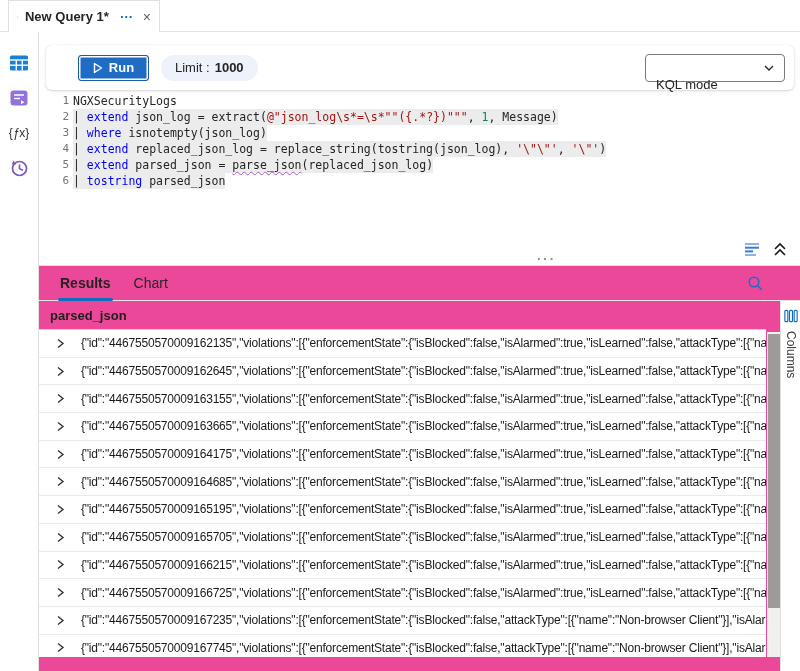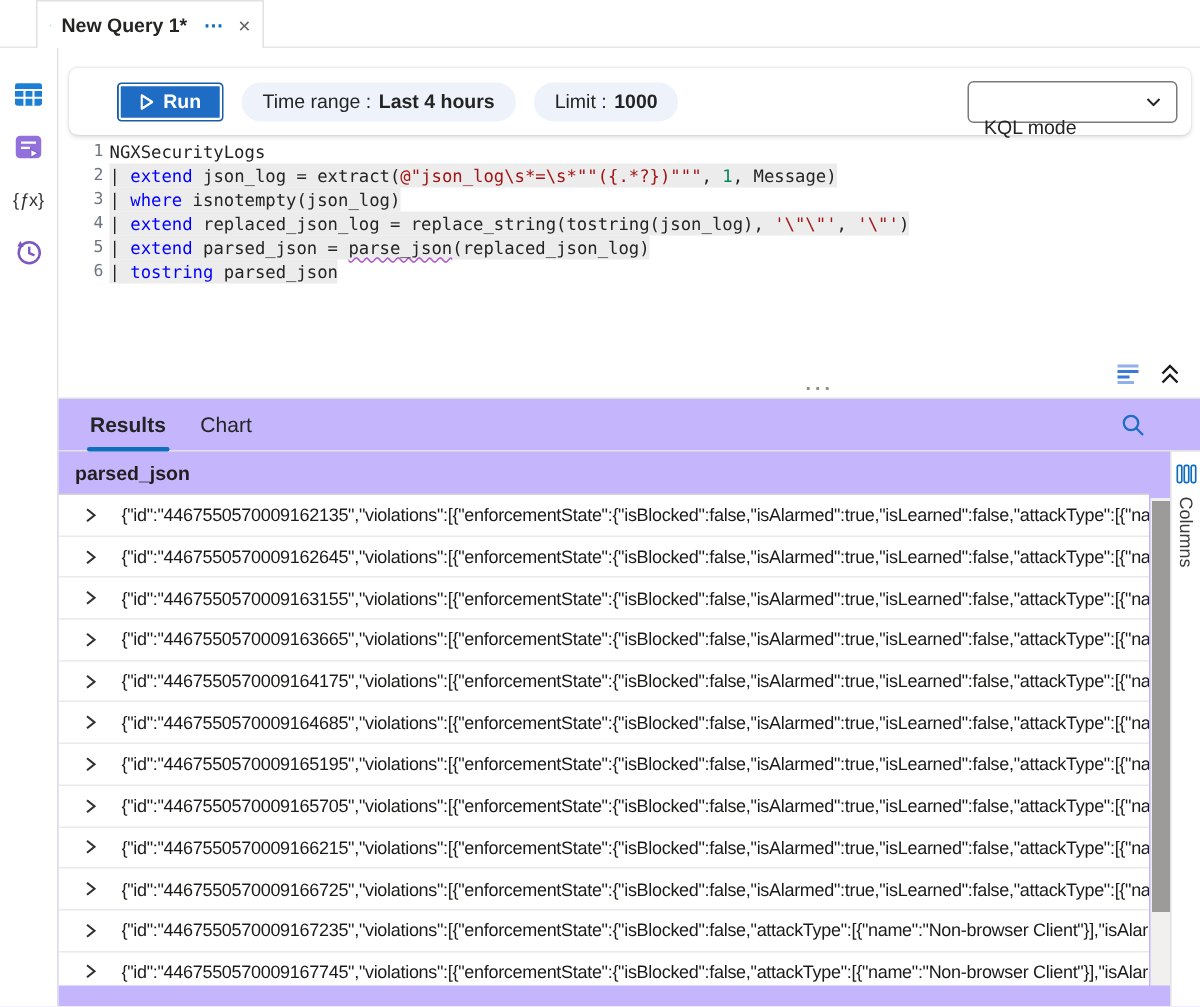--- a/index.html
+++ b/index.html
@@ -3,21 +3,21 @@
 <meta charset="utf-8">
 <style>
   * { margin:0; padding:0; box-sizing:border-box; }
   html,body { background:#fff; }
   #app {
     position:relative; width:800px; height:671px; overflow:hidden;
     font-family:"Liberation Sans", sans-serif; color:#242424; background:#fff;
   }
   
   .topbar { position:absolute; left:0; top:0; width:800px; height:32px; background:#fff; border-bottom:1px solid #e5e5e5; z-index:1; }
-  .doc-tab { position:absolute; left:24px; top:0; height:32px; width:152px; background:#fff;
+  .doc-tab { position:absolute; left:8px; top:0; height:32px; width:152px; background:#fff;
     border:1px solid #e1e1e1; border-bottom:none; display:flex; align-items:center; gap:7px; padding:0 8px; z-index:3; }
   .doc-tab .title { font-size:13px; font-weight:700; color:#252423; white-space:nowrap; }
   .doc-tab .more { color:#0f6cbd; font-weight:700; font-size:13px; letter-spacing:1px; margin-left:4px; cursor:pointer; }
   .doc-tab .close { color:#616161; font-size:14px; margin-left:2px; cursor:pointer; }
   .newtab { position:absolute; left:176px; top:2px; width:28px; height:28px; display:flex; align-items:center; justify-content:center;
     font-size:19px; font-weight:400; color:#323130; cursor:pointer; }
   .topbar-right { position:absolute; right:4px; top:0; height:32px; display:flex; align-items:center; }
   .tb-btn { display:flex; align-items:center; gap:6px; padding:0 9px; height:32px; font-size:13px; color:#242424; cursor:pointer; }
   .tb-btn svg { flex:none; }
   .chev { width:10px; height:6px; }
@@ -48,21 +48,21 @@
   .ct.hl { background:#ececec; }
   .kw { color:#0000ff; }
   .str { color:#a31515; }
   .num { color:#098658; }
   .sq { text-decoration-line:underline; text-decoration-style:wavy; text-decoration-color:#b05ccc; text-decoration-thickness:1px; text-underline-offset:2px; }
   .editor-actions { position:absolute; right:10px; top:207px; display:flex; align-items:center; gap:8px; }
   .ed-act { width:20px; height:20px; display:flex; align-items:center; justify-content:center; cursor:pointer; }
   .splitter { position:absolute; left:0; top:233px; width:761px; height:1px; background:#e0e0e0; }
   .splitter-dots { position:absolute; left:498px; top:219px; color:#8a8886; font-size:13px; font-weight:700; letter-spacing:2px; cursor:row-resize; }
   
-  .results { position:absolute; left:0; top:234px; width:761px; height:405px; background:#c4b5fd; }
+  .results { position:absolute; left:0; top:234px; width:761px; height:405px; background:#ec4899; }
   .res-tabs { position:absolute; left:0; top:0; width:761px; height:35px; border-bottom:1px solid #e4e3e2; display:flex; align-items:center; }
   .res-tab { position:relative; height:35px; display:flex; align-items:center; padding:0 2px; margin-left:19px; font-size:14px; color:#242424; cursor:pointer; }
   .res-tab.active { font-weight:700; }
   .tab-underline { position:absolute; left:0; bottom:0; width:100%; height:3px; background:#106ebe; border-radius:2px; }
   .res-search { position:absolute; right:36px; top:9px; width:17px; height:17px; cursor:pointer; }
   .grid-header { position:absolute; left:0; top:35px; width:727px; height:29px; border-bottom:1px solid #d6d4d2; display:flex; align-items:center; padding-left:11px; font-size:13px; font-weight:700; color:#201f1e; cursor:pointer; }
   .grid-rows { position:absolute; left:0; top:64px; width:727px; height:327px; overflow:hidden; }
   .grid-row { height:27.7px; border-bottom:1px solid #eceae8; display:flex; align-items:center; padding-left:17px; cursor:pointer; background:#fff; }
   .grid-row .rchev { flex:none; margin-right:16px; }
   .grid-row .cell { font-size:12px; letter-spacing:-0.2px; color:#1b1a19; white-space:nowrap; overflow:hidden; }
@@ -162,24 +162,20 @@
   <div class="main">
 
     <div class="toolbar-card">
       <div class="run-btn">
         <svg width="10" height="12" viewBox="0 0 10 12">
           <path d="M1.5 1.5 8.5 6 1.5 10.5z" fill="none" stroke="#fff" stroke-width="1.4" stroke-linejoin="round"></path>
         </svg>
         <span>Run</span>
       </div>
       <div class="pill">
-        <span>Time range :</span>
-        <b>Last 4 hours</b>
-      </div>
-      <div class="pill">
         <span>Limit :</span>
         <b>1000</b>
       </div>
       <div class="toolbar-spacer"></div>
       <div class="kql-select">
         <span class="lbl">KQL mode</span>
         <svg class="chev" viewBox="0 0 10 6">
             <polyline points="1,1 5,5 9,1" fill="none" stroke="#242424" stroke-width="1.3"></polyline>
           </svg>
       </div>

